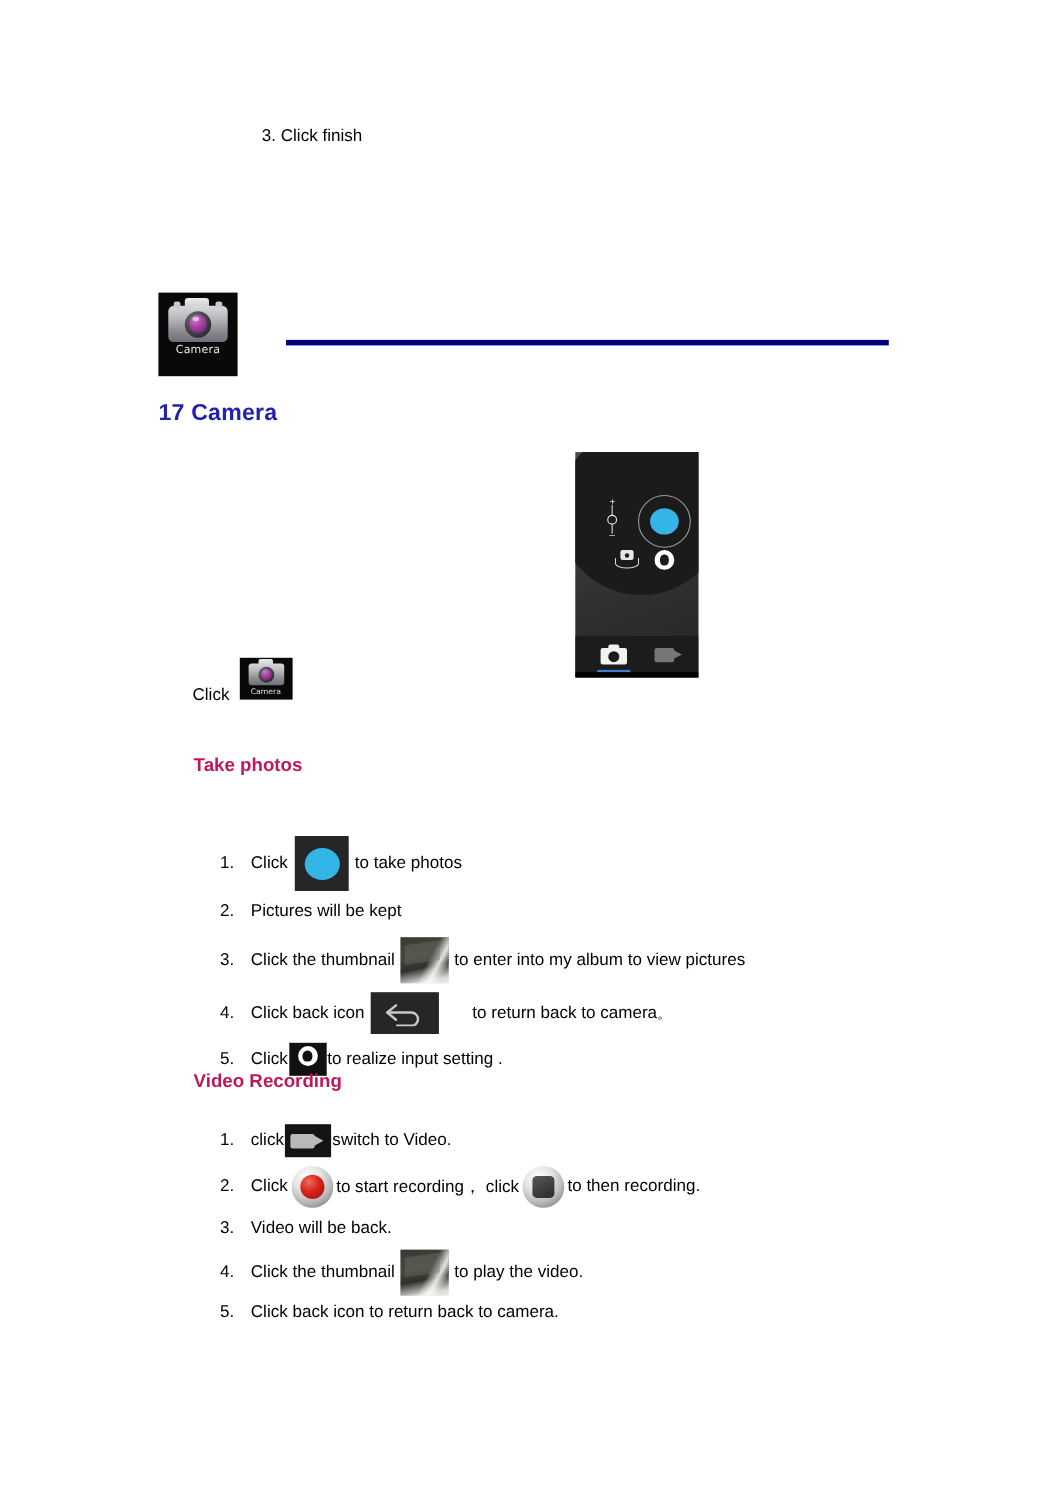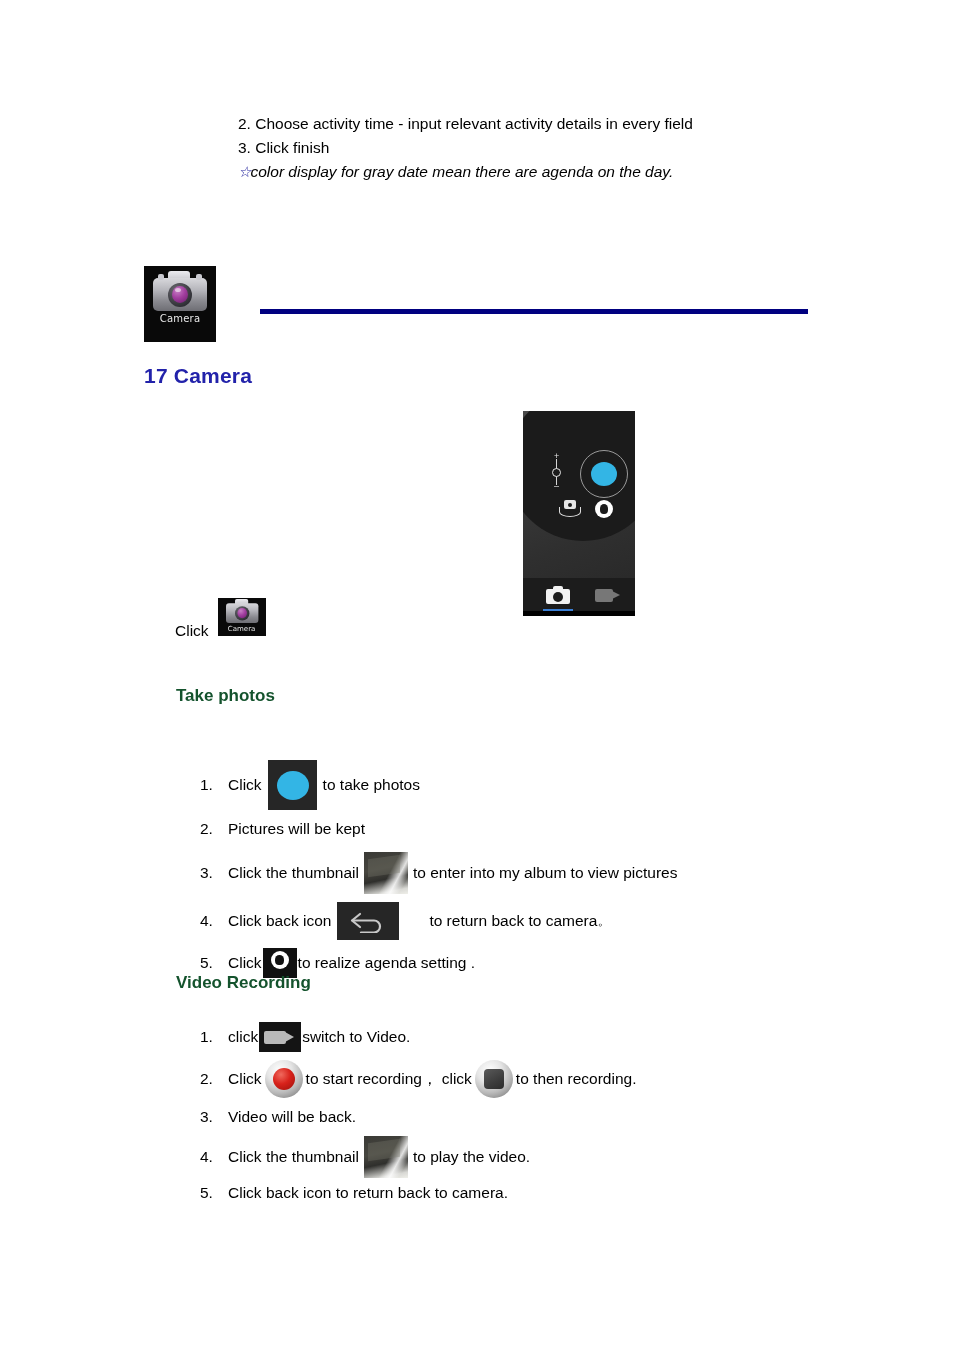--- a/index.html
+++ b/index.html
@@ -283,21 +283,21 @@
     text-align: center; color: #e2e2e2; font-size: 7px;
     font-family: "DejaVu Sans", sans-serif;
   }
 
   
   .subhead {
     position: absolute;
     left: 176px;
     font-size: 17px;
     font-weight: bold;
-    color: #14532d;
+    color: #be185d;
     text-align: center;
   }
   #head-take-photos { top: 686px; }
   #head-video-rec  { top: 973px; }
 
   
   .steps { position: absolute; left: 200px; width: 700px; }
   #steps-photos { top: 760px; }
   #steps-video  { top: 1022px; }
   .step {
@@ -385,23 +385,21 @@
     position: absolute; left: 9px; top: 9px; width: 20px; height: 20px;
     border-radius: 4px;
     background: linear-gradient(150deg,#5a5a5a 0%,#3c3c3c 60%,#2b2b2b 100%);
   }
   .cjk-period { font-size: 13px; }
 </style>
 </head>
 <body>
 
 <div id="top-list">
-  <div class="line txt">2. Choose activity time - input relevant activity details in every field</div>
   <div class="line txt">3. Click finish</div>
-  <div class="line txt italic"><span class="star-glyph">☆</span><span>color display for gray date mean there are agenda on the day.</span></div>
 </div>
 
 <div id="app-icon-block">
   <div class="appicon">
     <div class="slr">
       <div class="hump"></div>
       <div class="body"></div>
       <div class="nub"></div>
       <div class="nub right"></div>
       <div class="lens-outer"></div>
@@ -504,21 +502,21 @@
     <span class="seg" style="margin-left:24px;">to return back to camera</span>
     <span class="cjk-period">。</span>
   </div>
 
   <div class="step">
     <span class="num">5.</span>
     <span class="seg">Click</span>
     <span class="blackbox" id="ic-gear">
         <span class="gear-glyph"></span>
       </span>
-    <span class="seg">to realize agenda setting .</span>
+    <span class="seg">to realize input setting .</span>
   </div>
 </div>
 
 <div class="subhead" id="head-video-rec">Video Recording</div>
 
 <div class="steps" id="steps-video">
 
   <div class="step">
     <span class="num">1.</span>
     <span class="seg">click</span>

